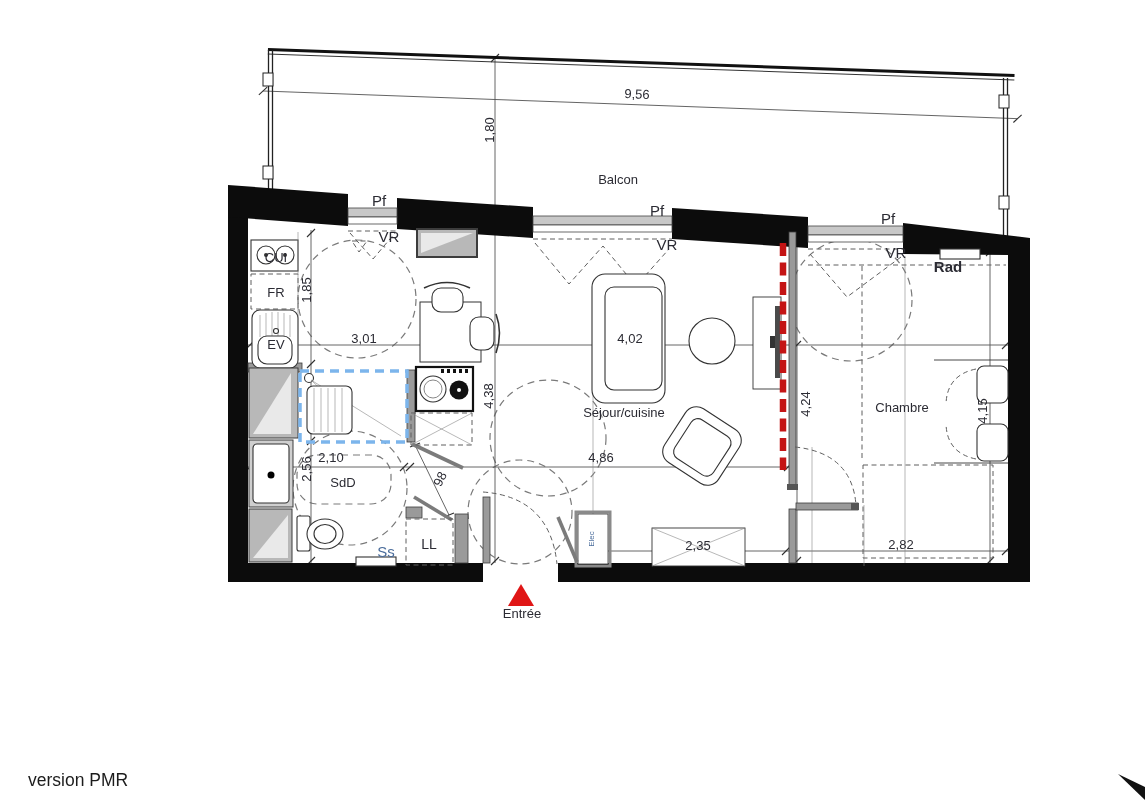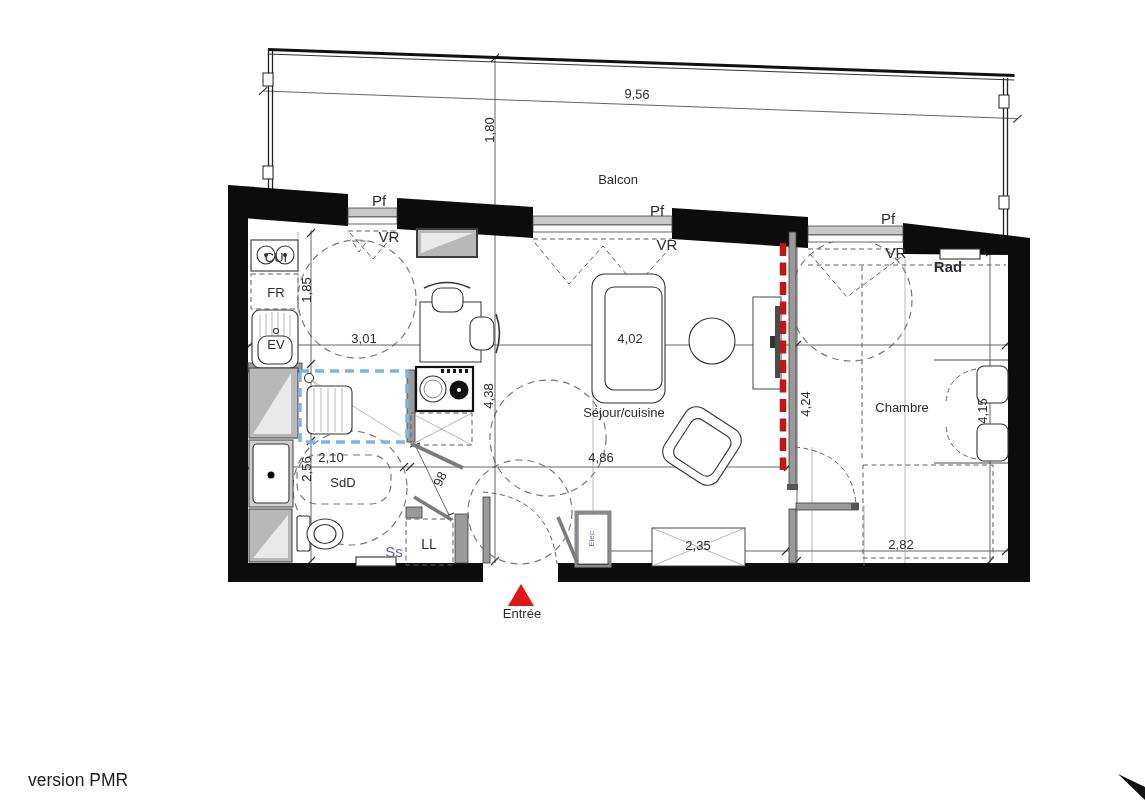--- a/index.html
+++ b/index.html
@@ -335,21 +335,21 @@
 
 <div class="lbl room" style="left:902px;top:407px;">Chambre</div>
 <div class="lbl rot" style="left:982px;top:411px;">4,15</div>
 <div class="lbl" style="left:901px;top:544px;">2,82</div>
 <div class="lbl small" style="left:948px;top:266px;font-weight:bold;">Rad</div>
 
 <div class="lbl rot" style="left:306px;top:469px;">2,56</div>
 <div class="lbl" style="left:331px;top:457px;">2,10</div>
 <div class="lbl room" style="left:343px;top:482px;">SdD</div>
 <div class="lbl rot60" style="left:440px;top:479px;">98</div>
-<div class="lbl blue small" style="left:386px;top:551px;margin-left:8px;">Ss</div>
+<div class="lbl blue small" style="left:386px;top:551px;">Ss</div>
 
 <div class="lbl big" style="left:429px;top:544px;text-align:center;">LL</div>
 <div class="lbl rot tiny blue" style="left:592px;top:539px;">Elec</div>
 
 <div class="lbl room" style="left:522px;top:613px;">Entrée</div>
 
 <div class="footer-lbl">version PMR</div>
 
 </div>
 

